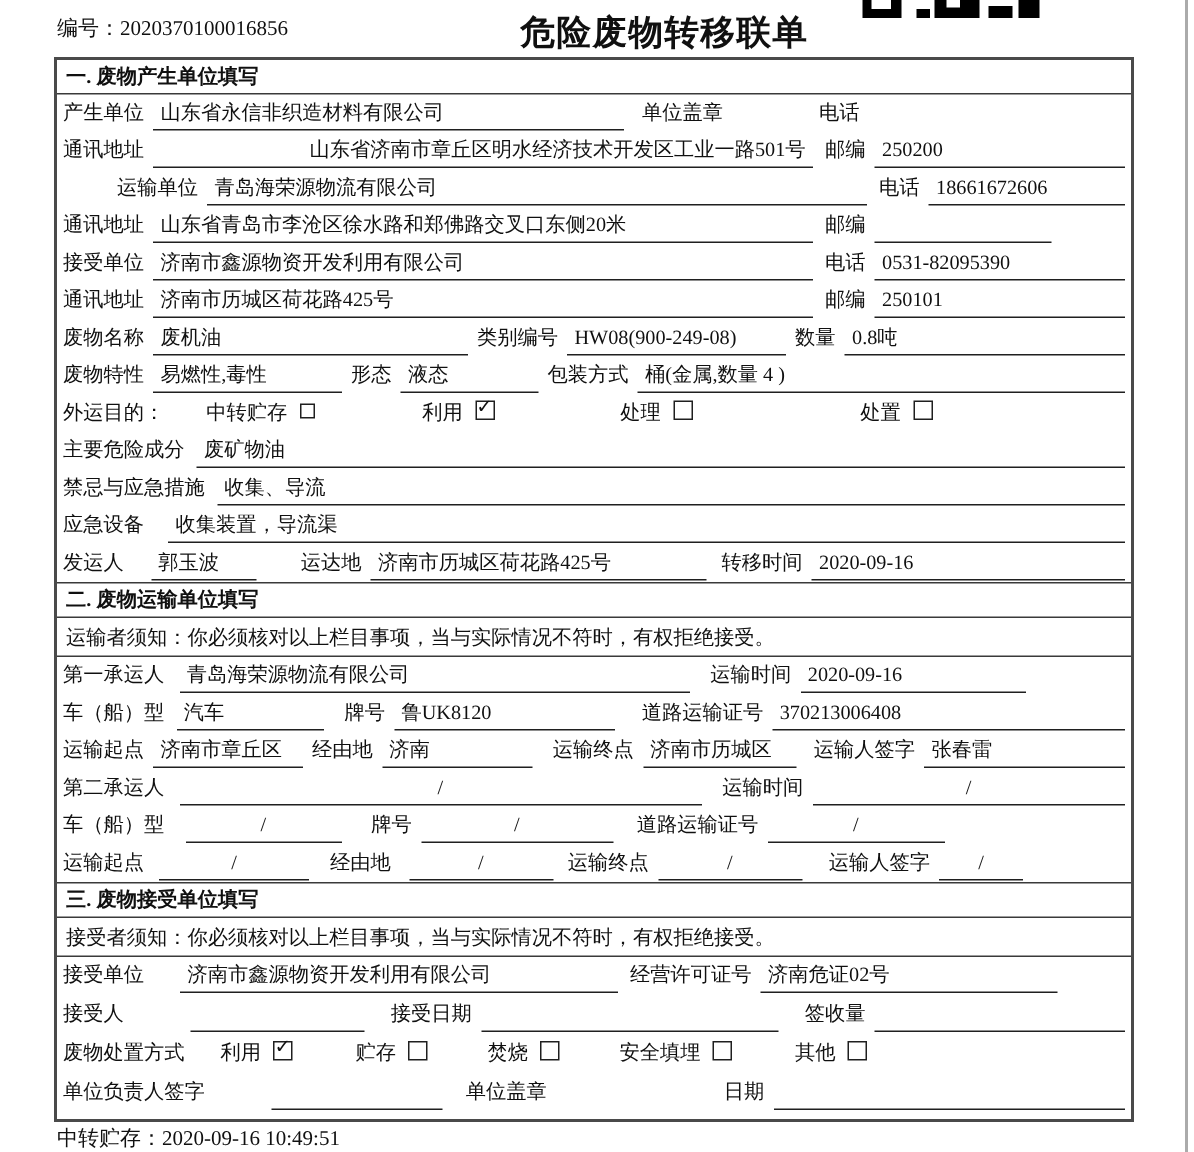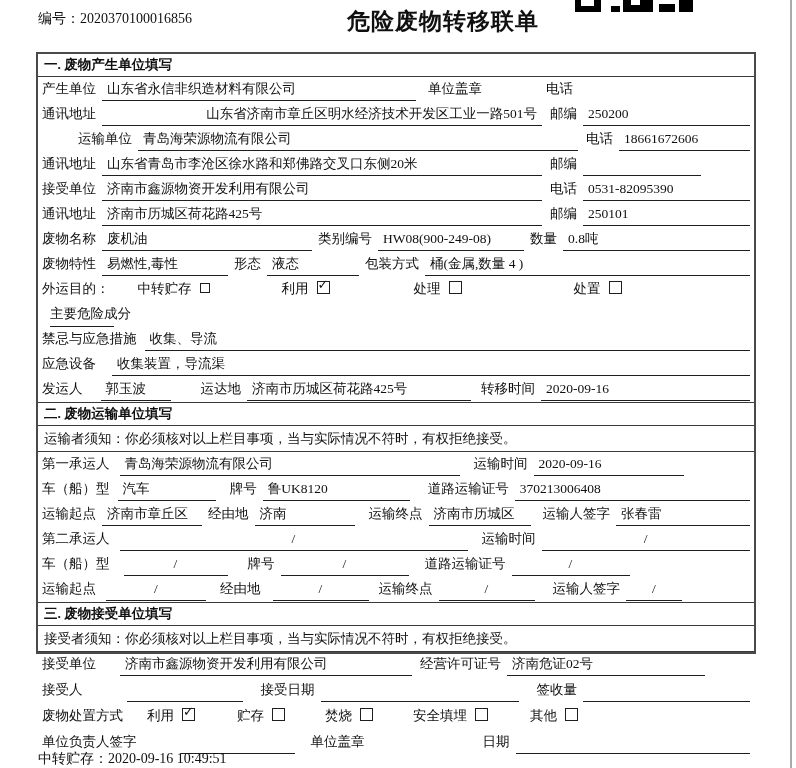--- a/index.html
+++ b/index.html
@@ -17,21 +17,21 @@
   .qr i{position:absolute;background:#000;display:block;}
   .qr i.b1{left:0;top:0;width:26px;height:12px;}
   .qr i.w1{left:6px;top:0;width:13px;height:6px;background:#fff;}
   .qr i.b2{left:36px;top:6px;width:9px;height:6px;}
   .qr i.b3{left:48px;top:0;width:30px;height:12px;}
   .qr i.w2{left:56px;top:0;width:9px;height:5px;background:#fff;}
   .qr i.b4{left:84px;top:4px;width:16px;height:8px;}
   .qr i.b5{left:104px;top:0;width:14px;height:12px;}
   
   .form-table{
-    position:absolute;left:36px;top:52px;width:720px;height:602px;
+    position:absolute;left:36px;top:38px;width:720px;height:710px;
     border:2px solid #4a4a4a;box-sizing:border-box;background:#fff;
   }
   .section{box-sizing:border-box;}
   .section.bt{border-top:1px solid #3a3a3a;}
   .sec-heading{height:22px;line-height:22px;font-weight:bold;font-size:13.5px;
     padding-left:6px;border-bottom:1px solid #3a3a3a;}
   .sec-notice{height:25px;line-height:25px;font-size:13.5px;padding-left:6px;
     border-bottom:1px solid #3a3a3a;white-space:nowrap;}
   .row{display:flex;align-items:baseline;height:25px;line-height:23px;
     padding:0 4px;font-size:13.5px;box-sizing:border-box;}
@@ -127,21 +127,21 @@
         <span class="lbl" style="margin-left: 6px;">包装方式</span>
         <span class="fld flex">桶(金属,数量 4 )</span>
       </div>
       <div class="row" style="height: 25px;">
         <span class="lbl">外运目的：</span>
         <span class="cbc" style="margin-left: 28px;"><span class="cb-lbl">中转贮存</span><span class="cb-box small"></span></span>
         <span class="cbc" style="margin-left: 72px;"><span class="cb-lbl">利用</span><span class="cb-box checked"></span></span>
         <span class="cbc" style="margin-left: 84px;"><span class="cb-lbl">处理</span><span class="cb-box"></span></span>
         <span class="cbc" style="margin-left: 112px;"><span class="cb-lbl">处置</span><span class="cb-box"></span></span>
       </div>
-      <div class="row" style="height: 25px; flex-direction: column;">
+      <div class="row" style="height: 25px;">
         <span class="lbl">主要危险成分</span>
         <span class="fld flex" style="margin-left: 8px;">废矿物油</span>
       </div>
       <div class="row" style="height: 25px;">
         <span class="lbl">禁忌与应急措施</span>
         <span class="fld flex" style="margin-left: 8px;">收集、导流</span>
       </div>
       <div class="row" style="height: 25px;">
         <span class="lbl">应急设备</span>
         <span class="fld flex" style="margin-left: 16px;">收集装置，导流渠</span>

